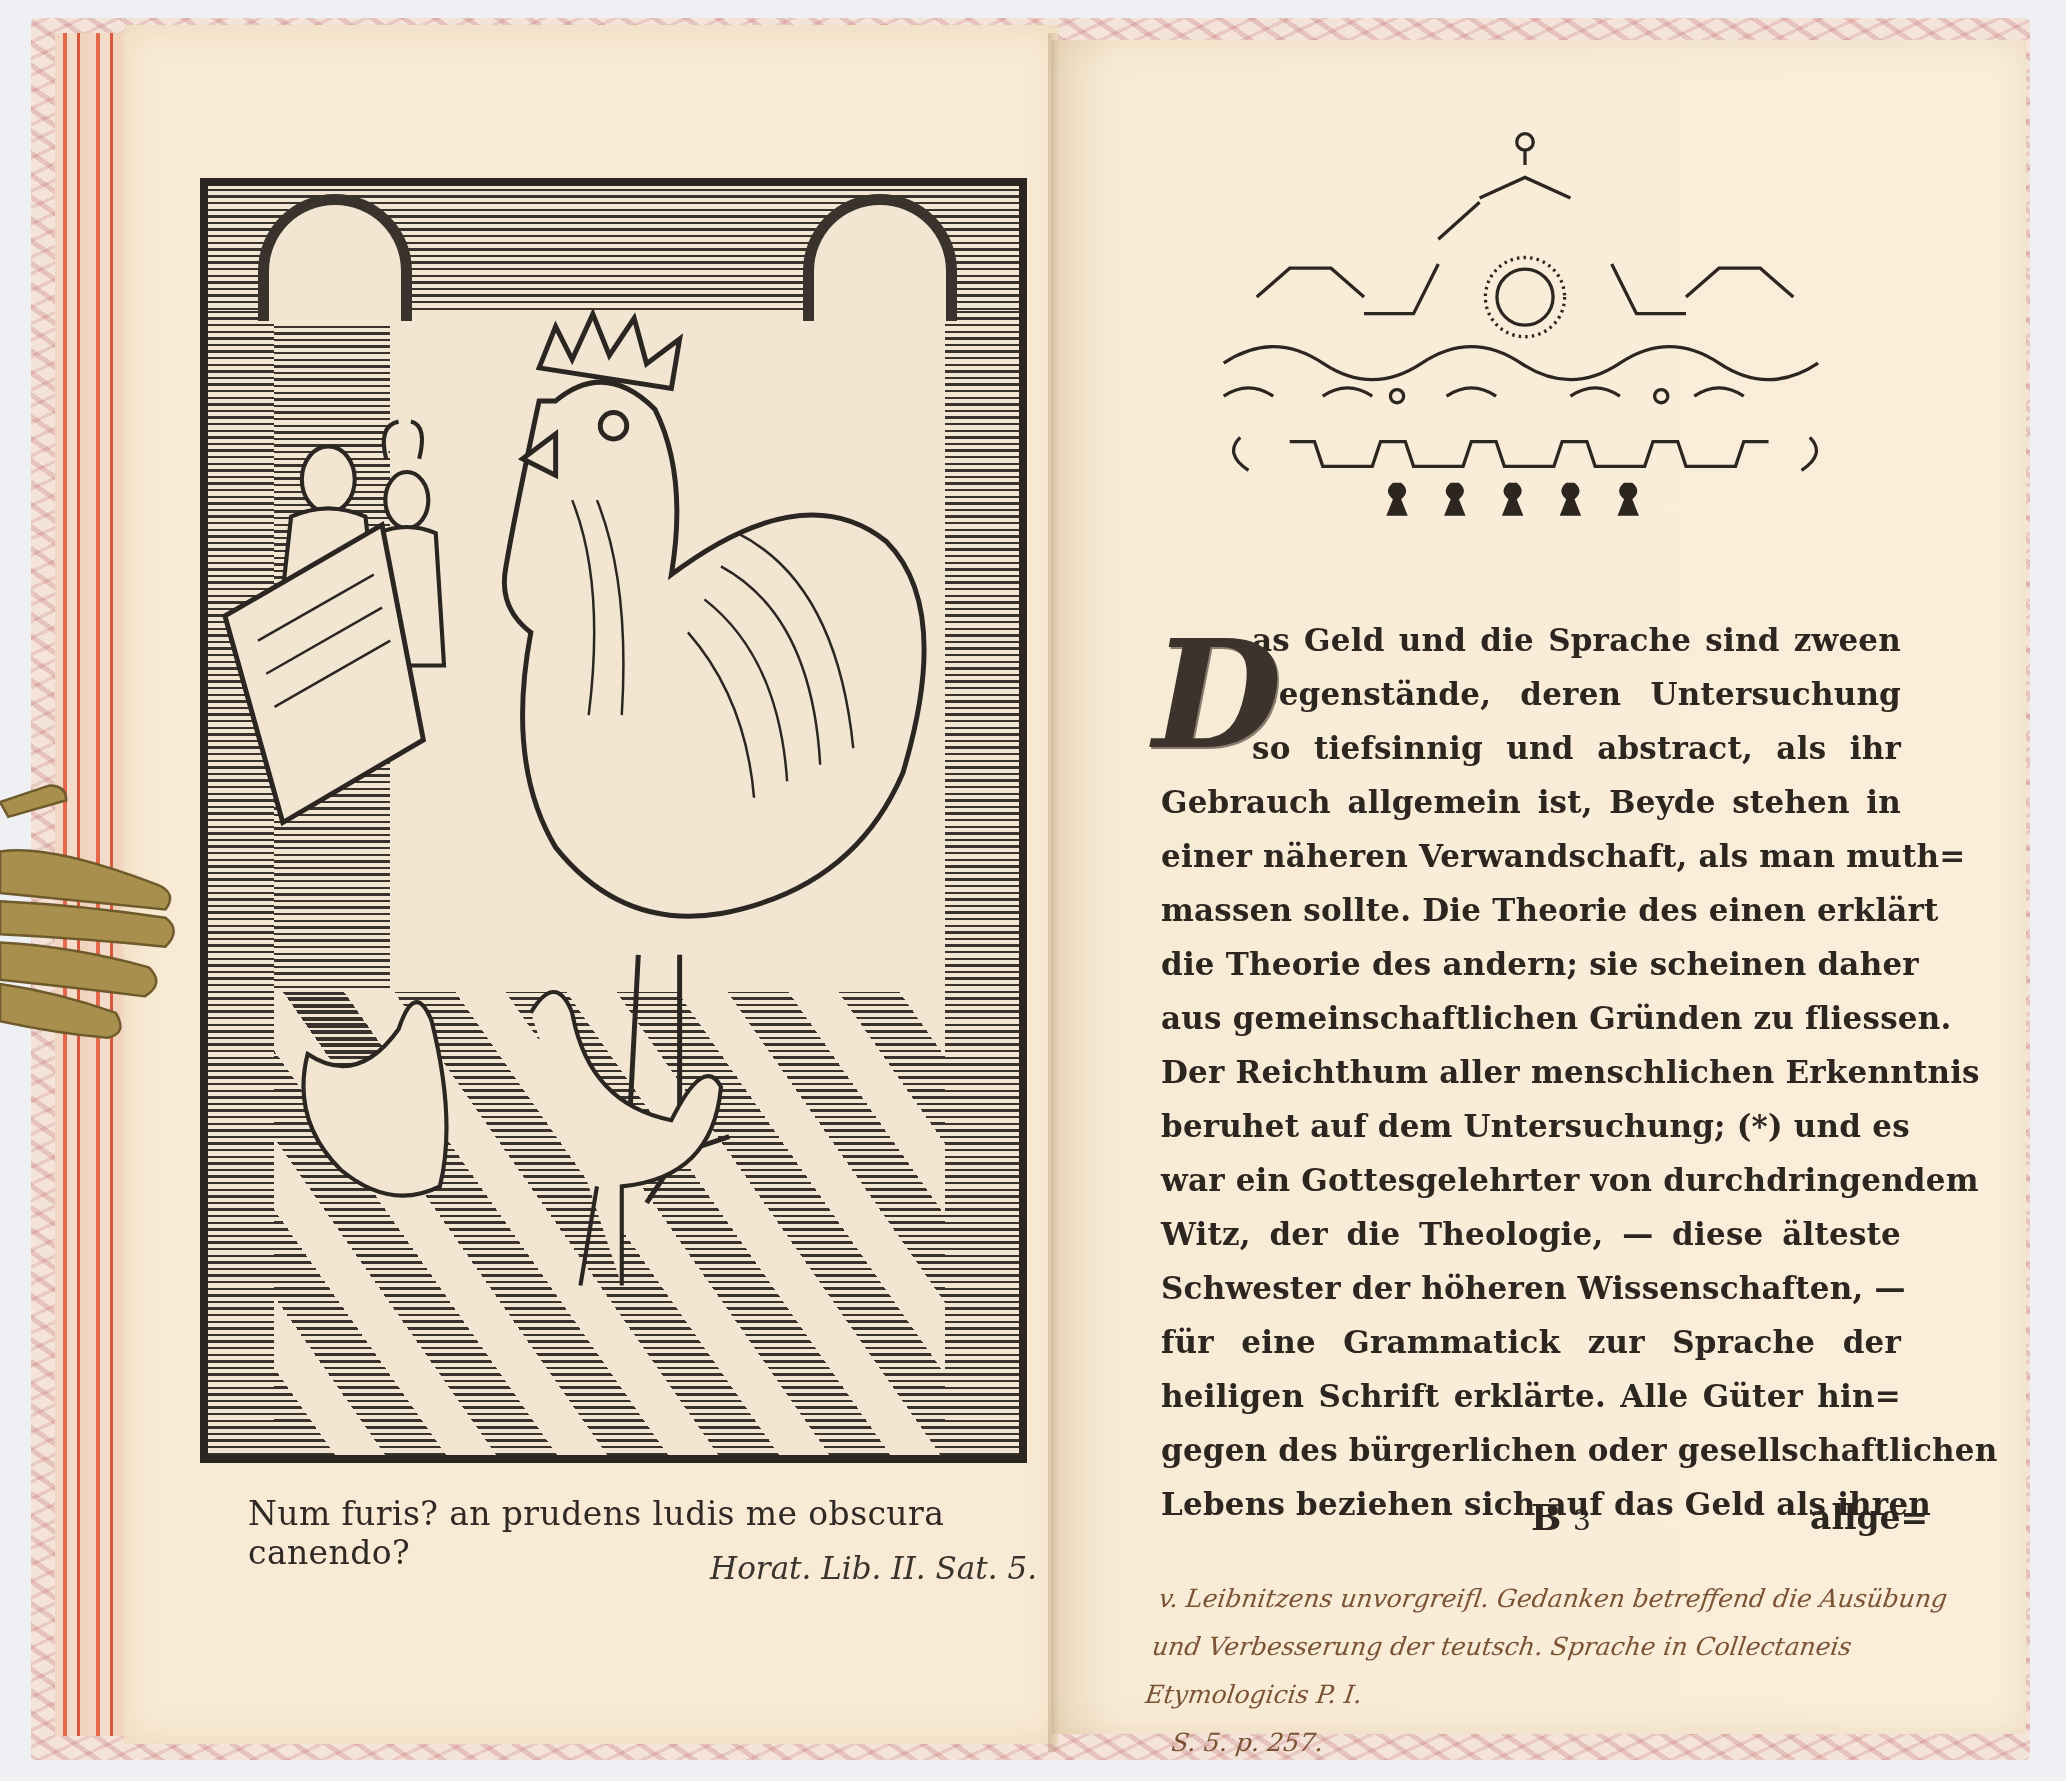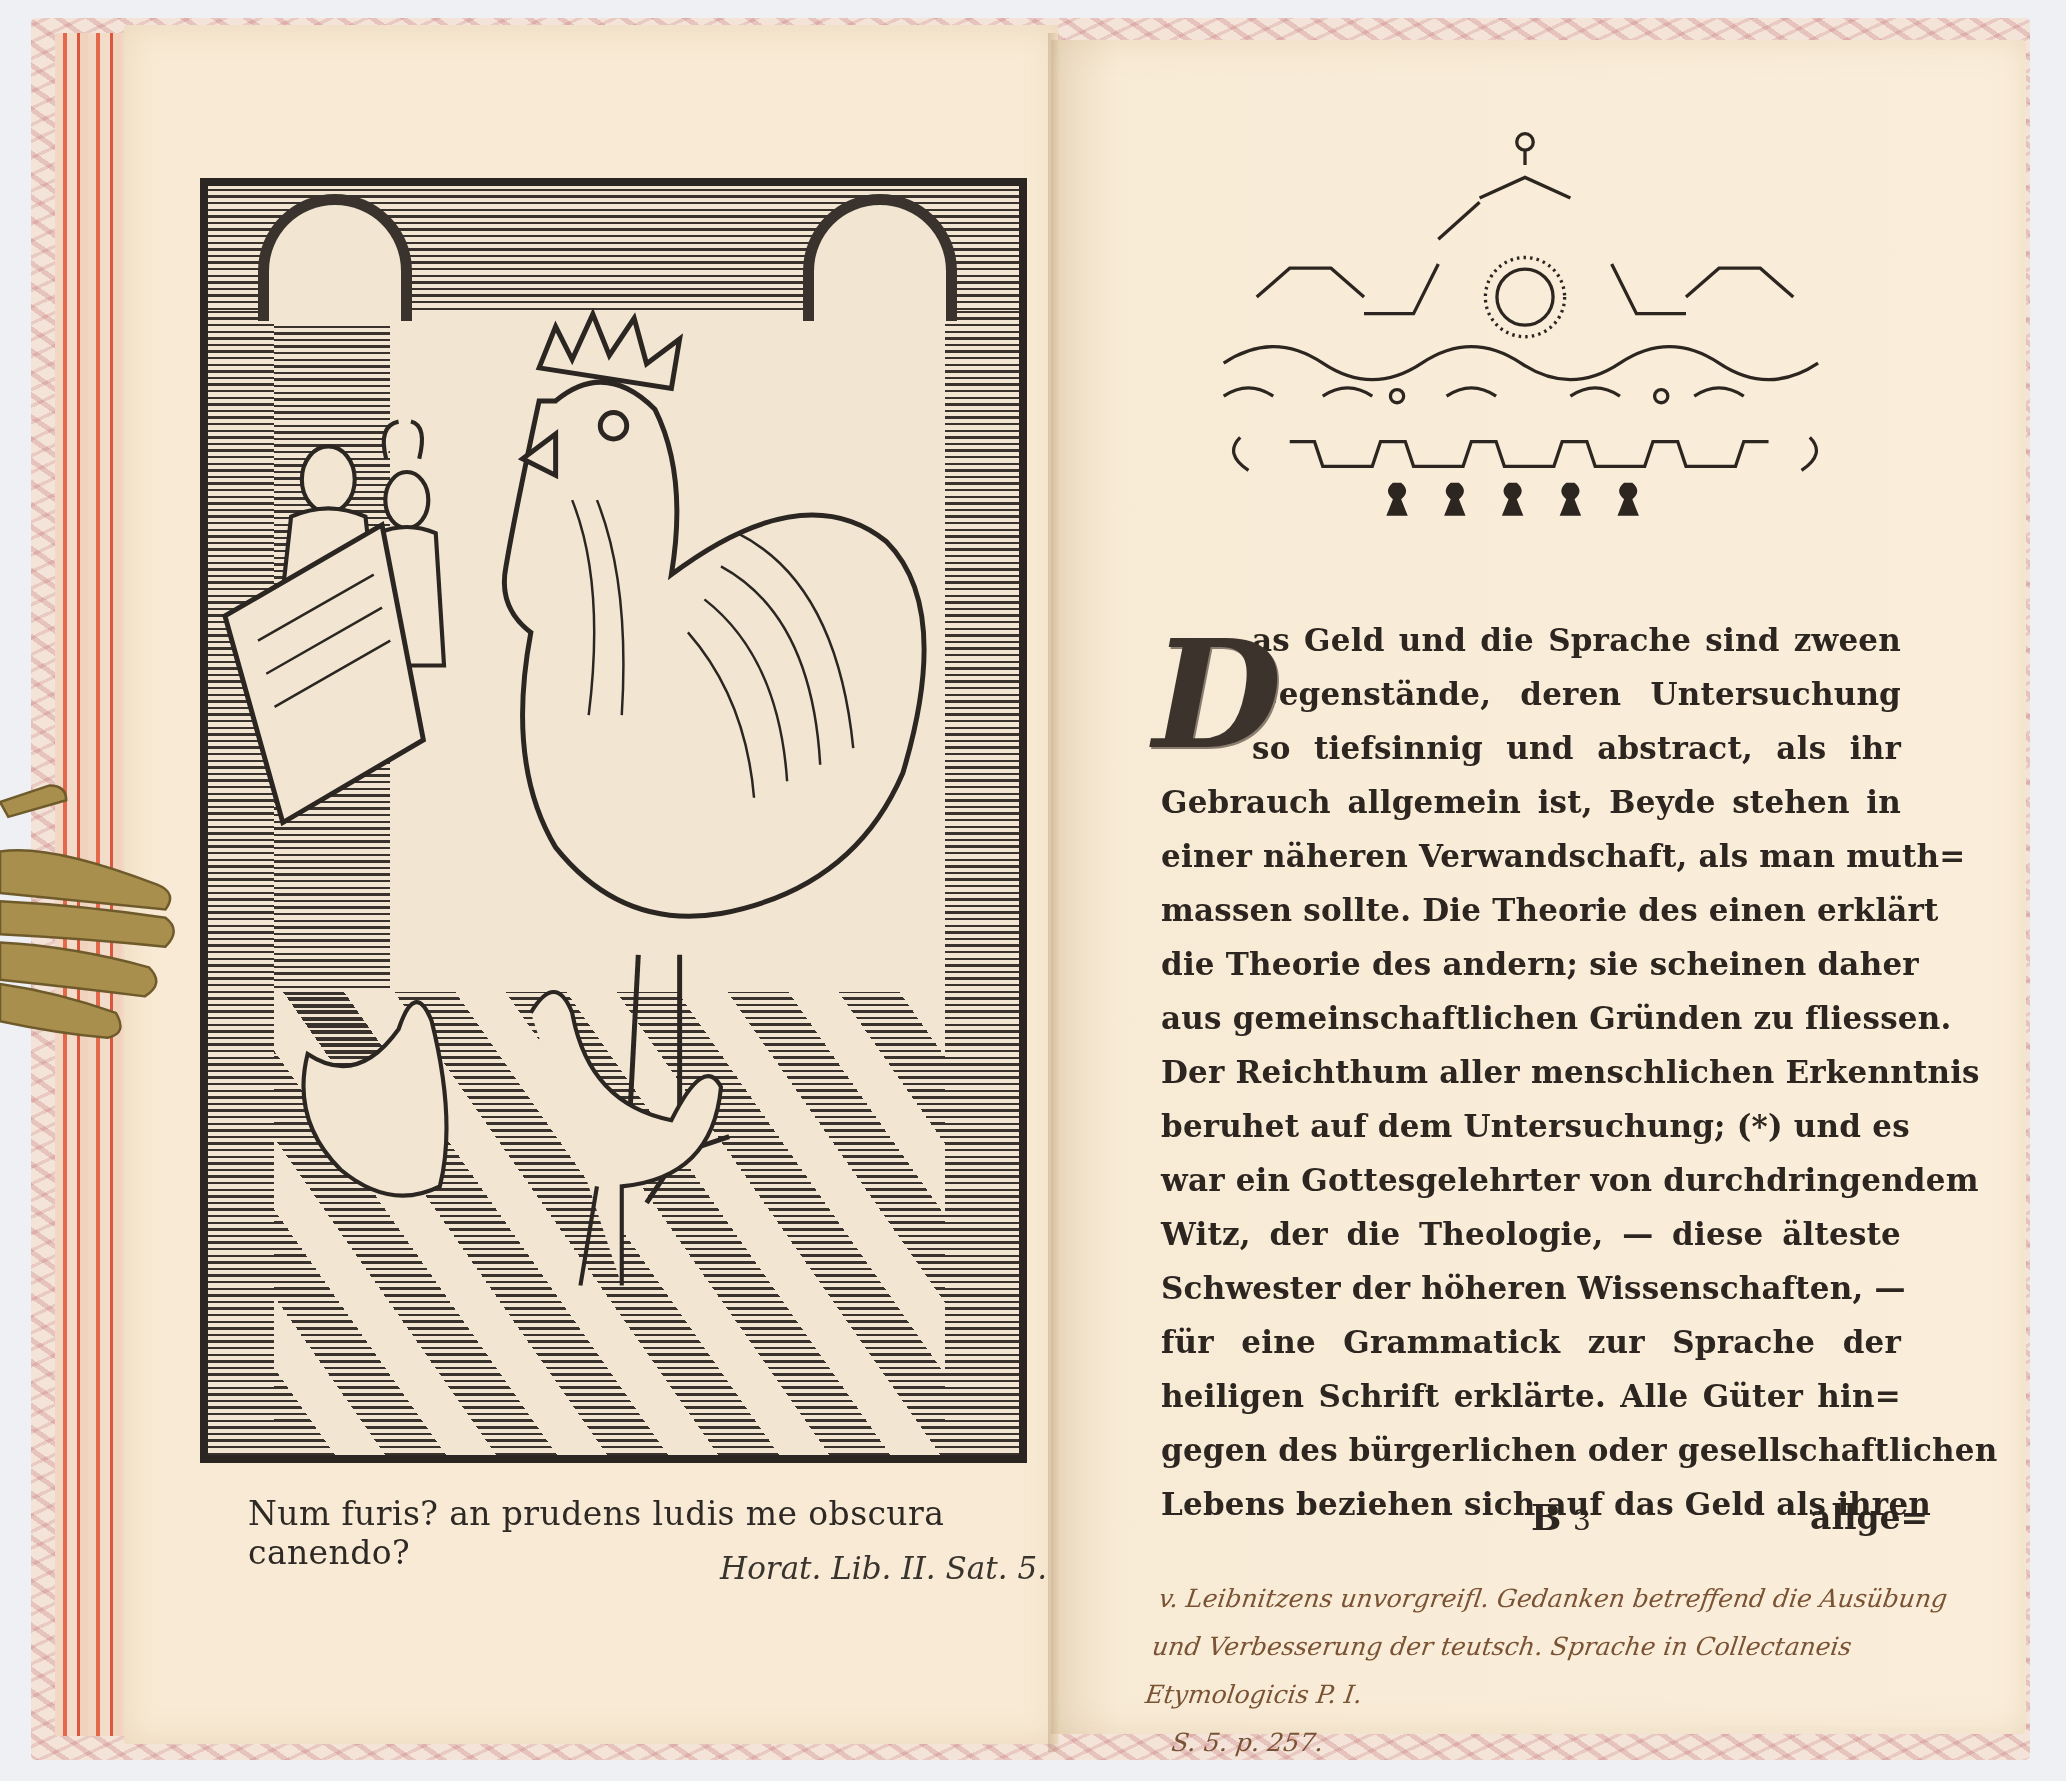--- a/index.html
+++ b/index.html
@@ -47,21 +47,21 @@
     background:
       repeating-linear-gradient(55deg, transparent 0 50px, #f2e6d2 50px 91px),
       repeating-linear-gradient(0deg, #3a332d 0 2.5px, transparent 2.5px 6.6px); }
   .wc-arch { position:absolute; border:11.6px solid #3a332d; border-bottom:none; border-radius:99px 99px 0 0; background:#f2e6d2; }
   .wc-svg { position:absolute; left:0; top:0; width:100%; height:100%; }
   .caption {
     position:absolute; left:248px; top:1494px; width:794px;
     font-size:33px; color:#2e2924; letter-spacing:0.4px;
   }
   .attribution {
-    position:absolute; left:258px; top:1550px; width:789px;
+    position:absolute; left:248px; top:1550px; width:789px;
     font-size:31px; font-style:italic; color:#3a342e; text-align:right;
   }
 
   
   .ornament { position:absolute; left:1207px; top:132px; width:636px; height:388px; }
   .text-block {
     position:absolute; left:1161px; top:613px; width:740px;
     font-family:"DejaVu Serif", serif; color:#2d2620;
   }
   .line {

